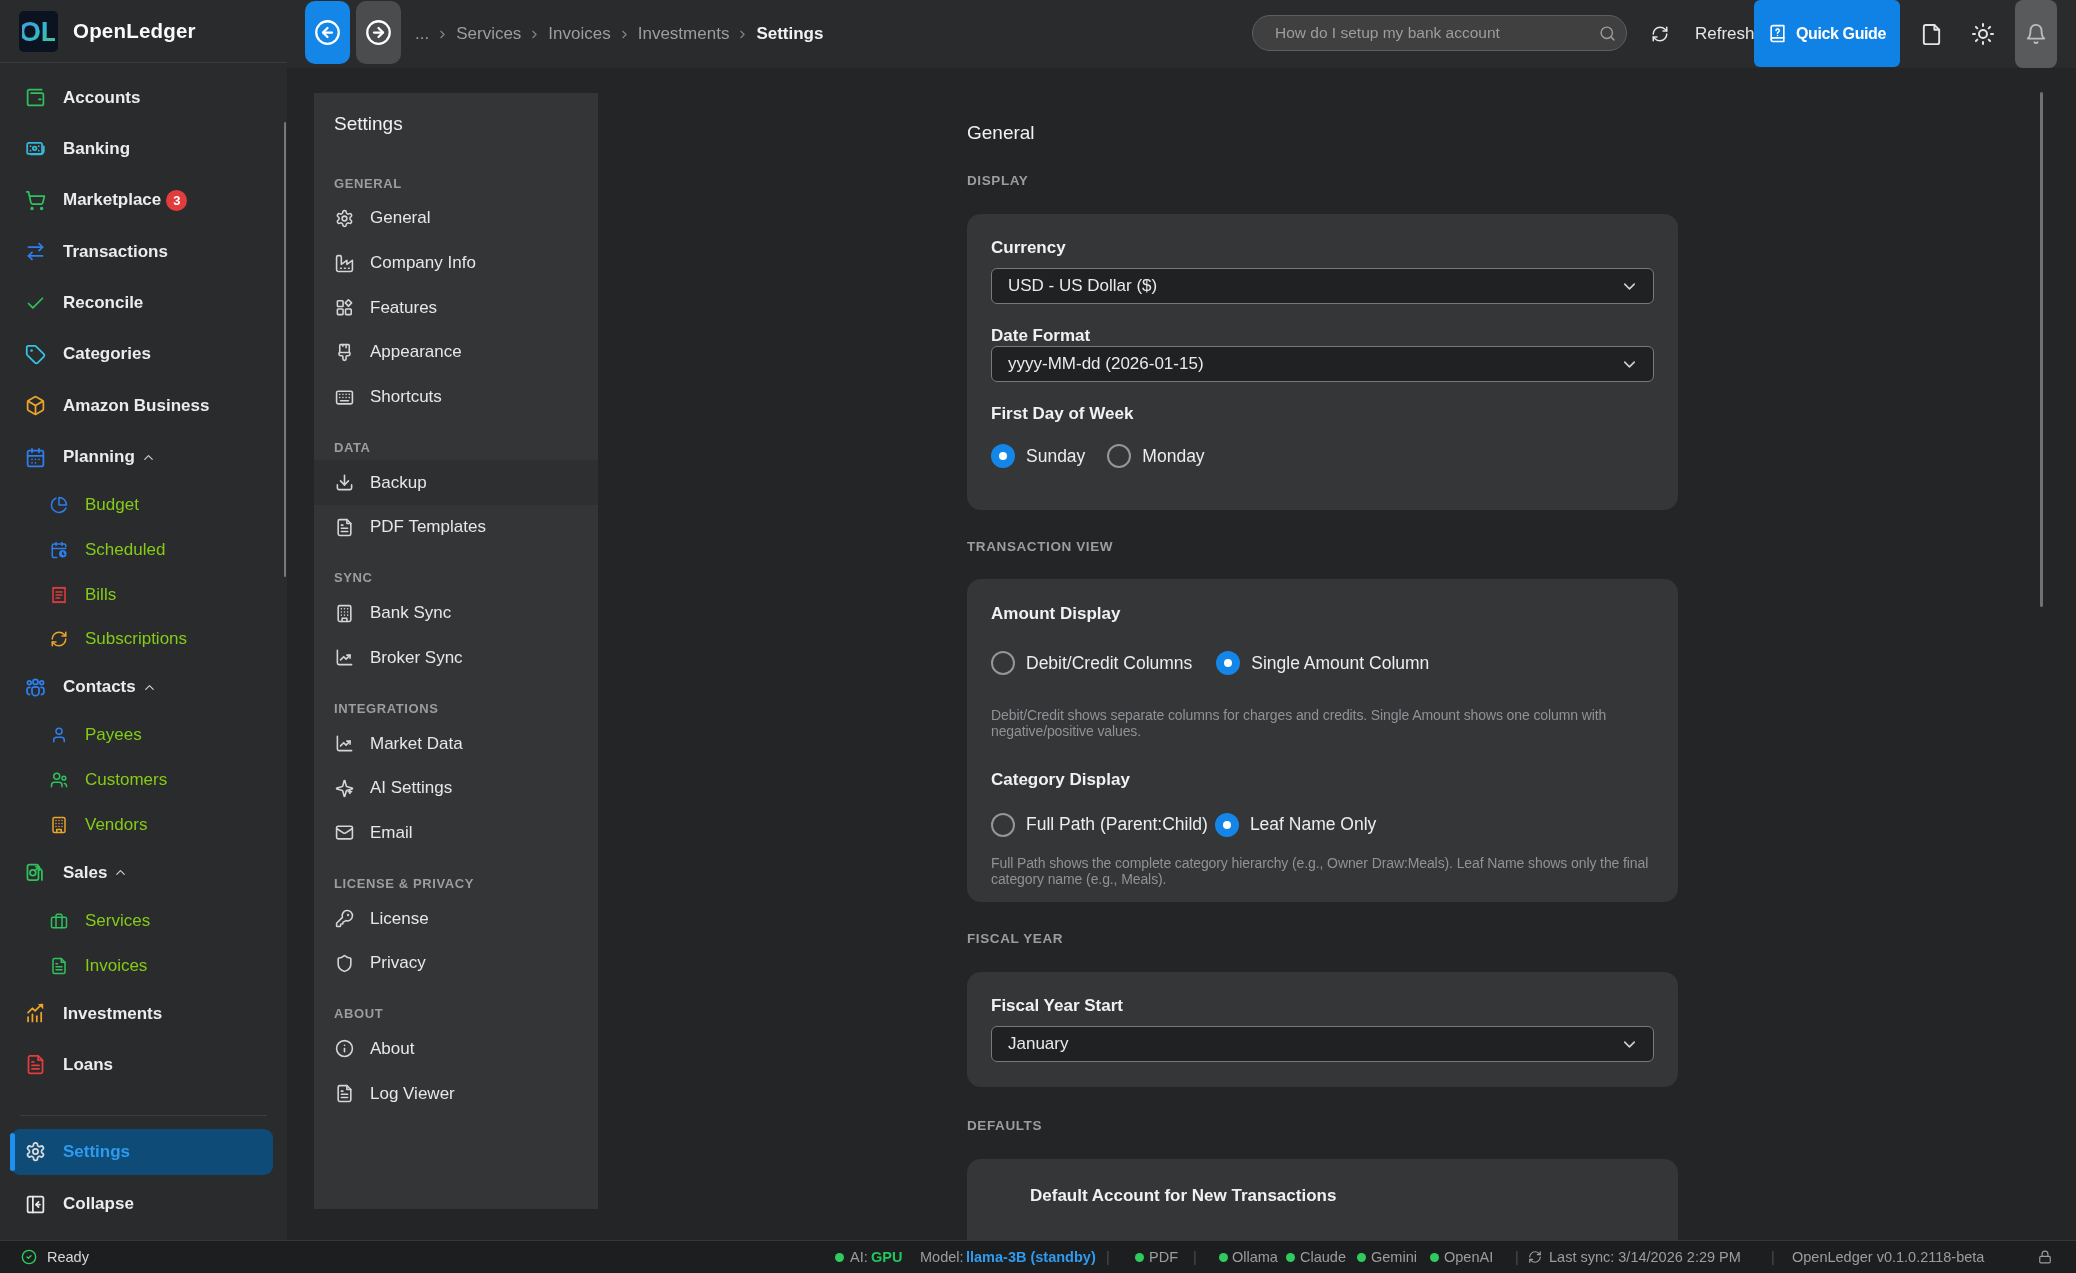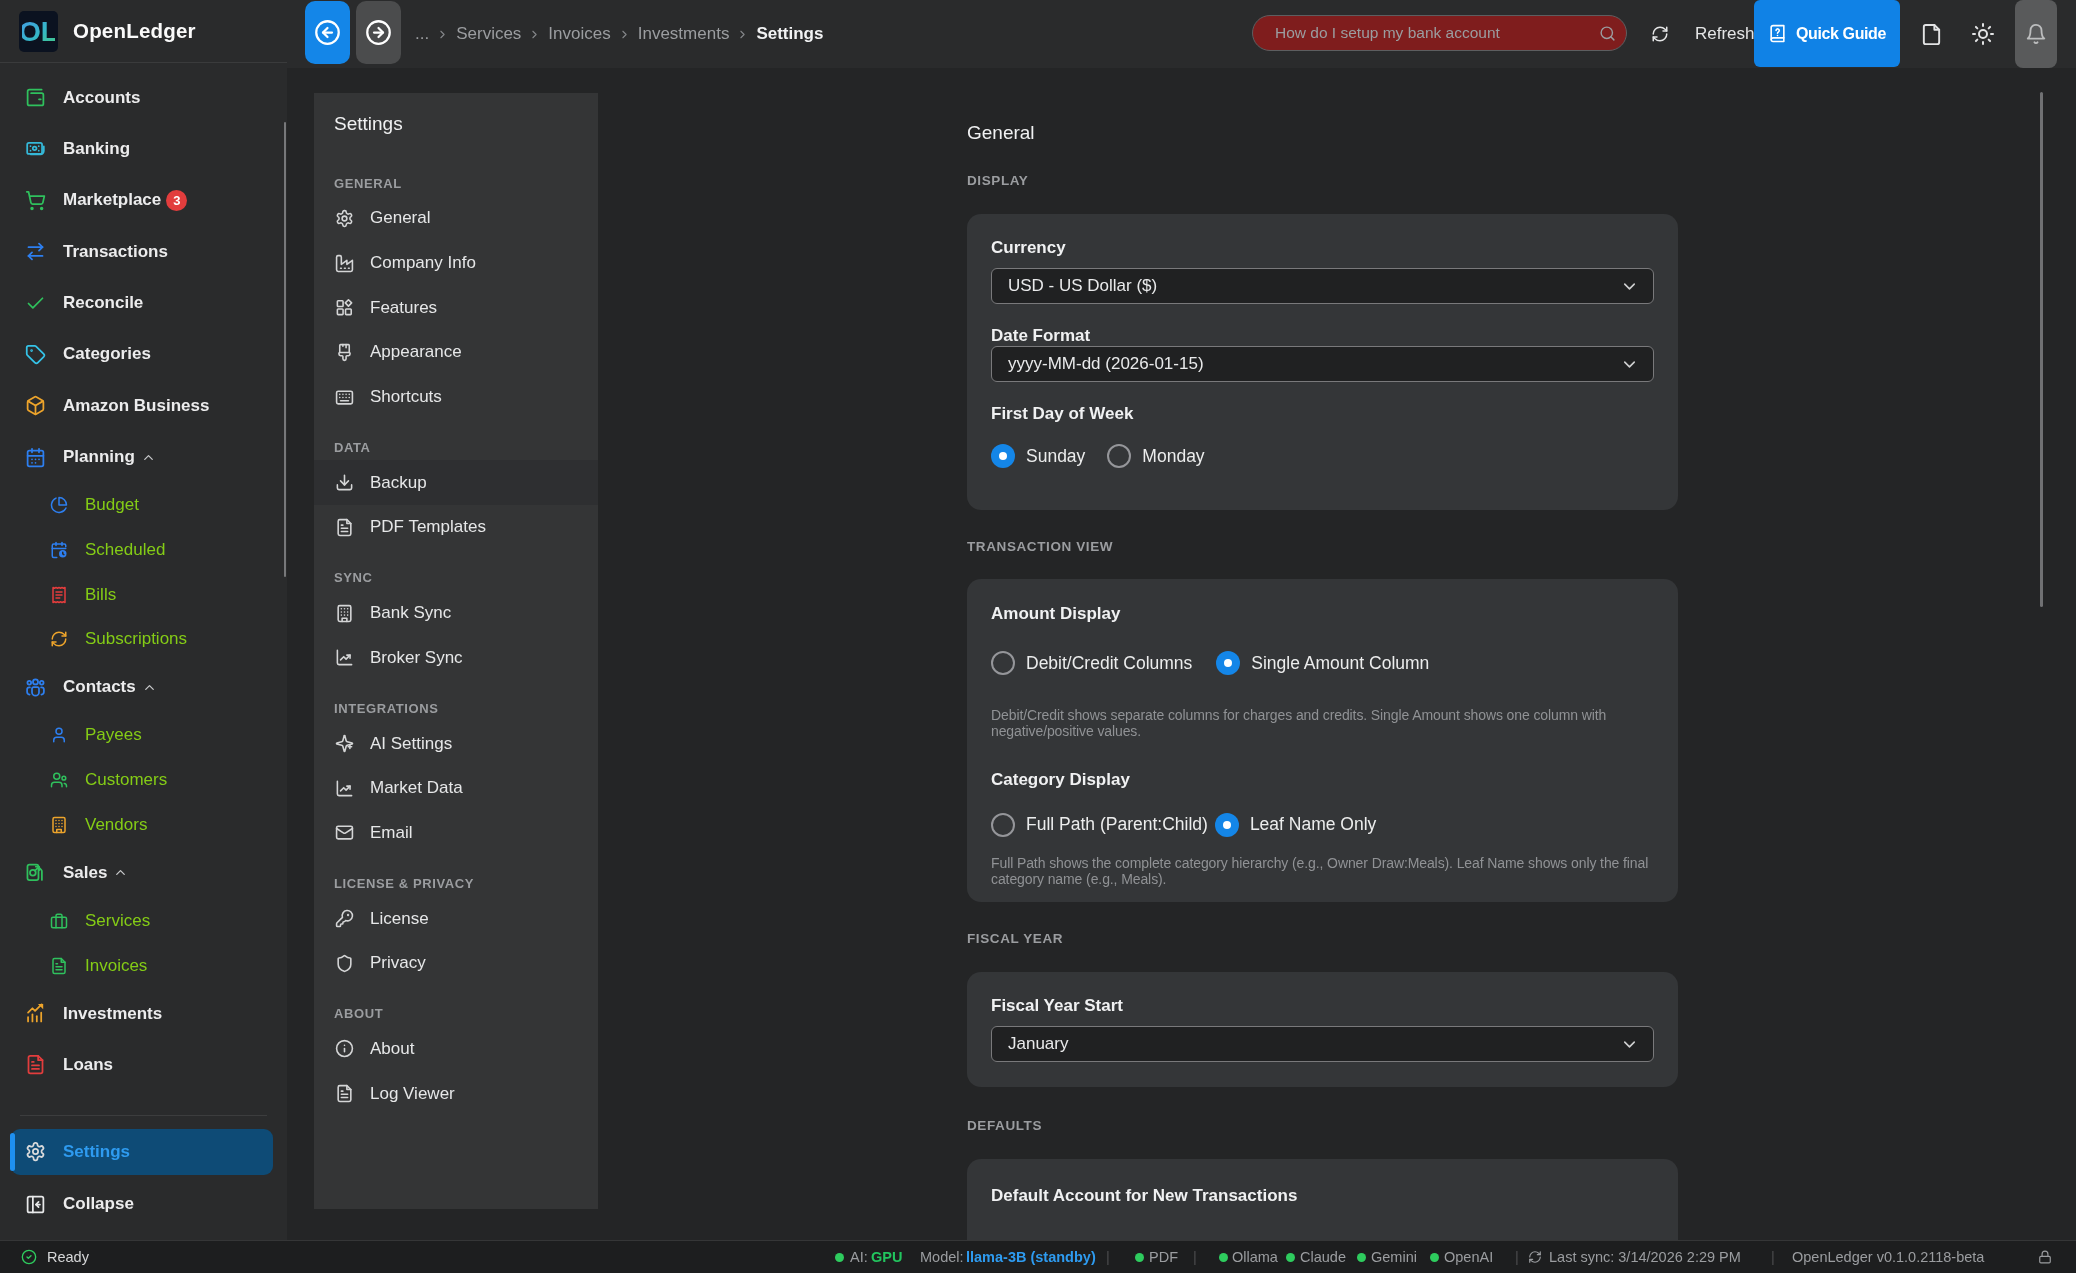--- a/index.html
+++ b/index.html
@@ -13,21 +13,21 @@
 .navbtn { position:absolute; top:1px; width:45px; height:63px; border-radius:10px;
   display:flex; align-items:center; justify-content:center; color:#fff; }
 .navbtn.back { left:18px; background:#1486e8; }
 .navbtn.fwd { left:69px; background:#4b4c4d; }
 .crumbs { position:absolute; left:128px; top:0; height:68px; display:flex; align-items:center;
   gap:7px; font-size:17px; color:#9b9da0; }
 .crumbs .sep { color:#85878a; margin-top:1px; }
 .crumbs .cur { color:#f2f3f4; font-weight:700; }
 .search { position:absolute; left:965px; top:15px; width:375px; height:36px;
   border:1px solid #5d5e60; border-radius:18px; display:flex; align-items:center;
-  padding:0 10px 0 22px; color:#9b9da0; font-size:15.5px; background:#7f1d1d; }
+  padding:0 10px 0 22px; color:#9b9da0; font-size:15.5px; background:#404040; }
 .search .ph { flex:1; }
 .refresh { position:absolute; left:1364px; top:0; height:68px; display:flex; align-items:center;
   gap:26px; color:#e4e5e6; font-size:17px; }
 .qguide { position:absolute; left:1467px; top:0; width:146px; height:67px; background:#1082e6;
   border-radius:6px; display:flex; align-items:center; justify-content:center; gap:9px;
   color:#fff; font-size:16px; letter-spacing:-0.4px; font-weight:700; }
 .tico { position:absolute; top:0; height:68px; display:flex; align-items:center; color:#e2e3e4; }
 .belltab { position:absolute; left:1728px; top:0; width:42px; height:68px; background:#595a5b;
   border-radius:8px; display:flex; align-items:center; justify-content:center; color:#bcbdbe; }
 
@@ -599,36 +599,36 @@
           <path d="m7 15 4-4 3 3 5-5"></path>
           <path d="M15 9h4v4"></path>
         </svg>
       </span>
       <span class="lbl">Broker Sync</span>
     </div>
     <div class="phead">INTEGRATIONS</div>
     <div class="prow">
       <span class="ic">
         <svg width="19" height="19" viewBox="0 0 24 24" fill="none" stroke="currentColor" stroke-width="2" stroke-linecap="round" stroke-linejoin="round">
+          <path d="M3 3v16a2 2 0 0 0 2 2h16"></path>
+          <path d="m7 15 4-4 3 3 5-5"></path>
+          <path d="M15 9h4v4"></path>
+        </svg>
+      </span>
+      <span class="lbl">Market Data</span>
+    </div>
+    <div class="prow">
+      <span class="ic">
+        <svg width="19" height="19" viewBox="0 0 24 24" fill="none" stroke="currentColor" stroke-width="2" stroke-linecap="round" stroke-linejoin="round">
           <path d="M9.9 15.5a2 2 0 0 0-1.4-1.4L2.4 12.5a.5.5 0 0 1 0-1L8.5 9.9A2 2 0 0 0 9.9 8.5l1.6-6.1a.5.5 0 0 1 1 0l1.6 6.1a2 2 0 0 0 1.4 1.4l6.1 1.6a.5.5 0 0 1 0 1l-6.1 1.6a2 2 0 0 0-1.4 1.4l-1.6 6.1a.5.5 0 0 1-1 0z"></path>
           <path d="M18.8 13.8v4.4"></path>
           <path d="M21 16h-4.4"></path>
         </svg>
       </span>
       <span class="lbl">AI Settings</span>
-    </div>
-    <div class="prow">
-      <span class="ic">
-        <svg width="19" height="19" viewBox="0 0 24 24" fill="none" stroke="currentColor" stroke-width="2" stroke-linecap="round" stroke-linejoin="round">
-          <path d="M3 3v16a2 2 0 0 0 2 2h16"></path>
-          <path d="m7 15 4-4 3 3 5-5"></path>
-          <path d="M15 9h4v4"></path>
-        </svg>
-      </span>
-      <span class="lbl">Market Data</span>
     </div>
     <div class="prow">
       <span class="ic">
         <svg width="19" height="19" viewBox="0 0 24 24" fill="none" stroke="currentColor" stroke-width="2" stroke-linecap="round" stroke-linejoin="round">
           <rect width="20" height="16" x="2" y="4" rx="2"></rect>
           <path d="m22 7-8.97 5.7a1.94 1.94 0 0 1-2.06 0L2 7"></path>
         </svg>
       </span>
       <span class="lbl">Email</span>
     </div>
@@ -744,21 +744,21 @@
       <div class="flabel">Fiscal Year Start</div>
       <div class="select" style="margin-top:10px;">
         <span class="sp">January</span>
         <svg width="19" height="19" viewBox="0 0 24 24" fill="none" stroke="currentColor" stroke-width="2" stroke-linecap="round" stroke-linejoin="round">
           <path d="m6 9 6 6 6-6"></path>
         </svg>
       </div>
     </div>
   <div class="shead" style="top:1050px;">DEFAULTS</div>
   <div class="card" style="top:1091px; height:120px; padding:24px 24px;">
-      <div class="flabel" style="margin-top:3px;">Default Account for New Transactions</div>
+      <div class="flabel" style="margin-top:3px;margin-left:39px;">Default Account for New Transactions</div>
     </div>
   <div class="mainscroll"></div>
 </div>
 
 <div class="statusbar">
   <div class="left">
       <svg width="16" height="16" viewBox="0 0 24 24" fill="none" stroke="currentColor" stroke-width="2" stroke-linecap="round" stroke-linejoin="round" style="color:#2ecc5e">
         <circle cx="12" cy="12" r="10"></circle>
         <path d="m9 12 2 2 4-4"></path>
       </svg>

